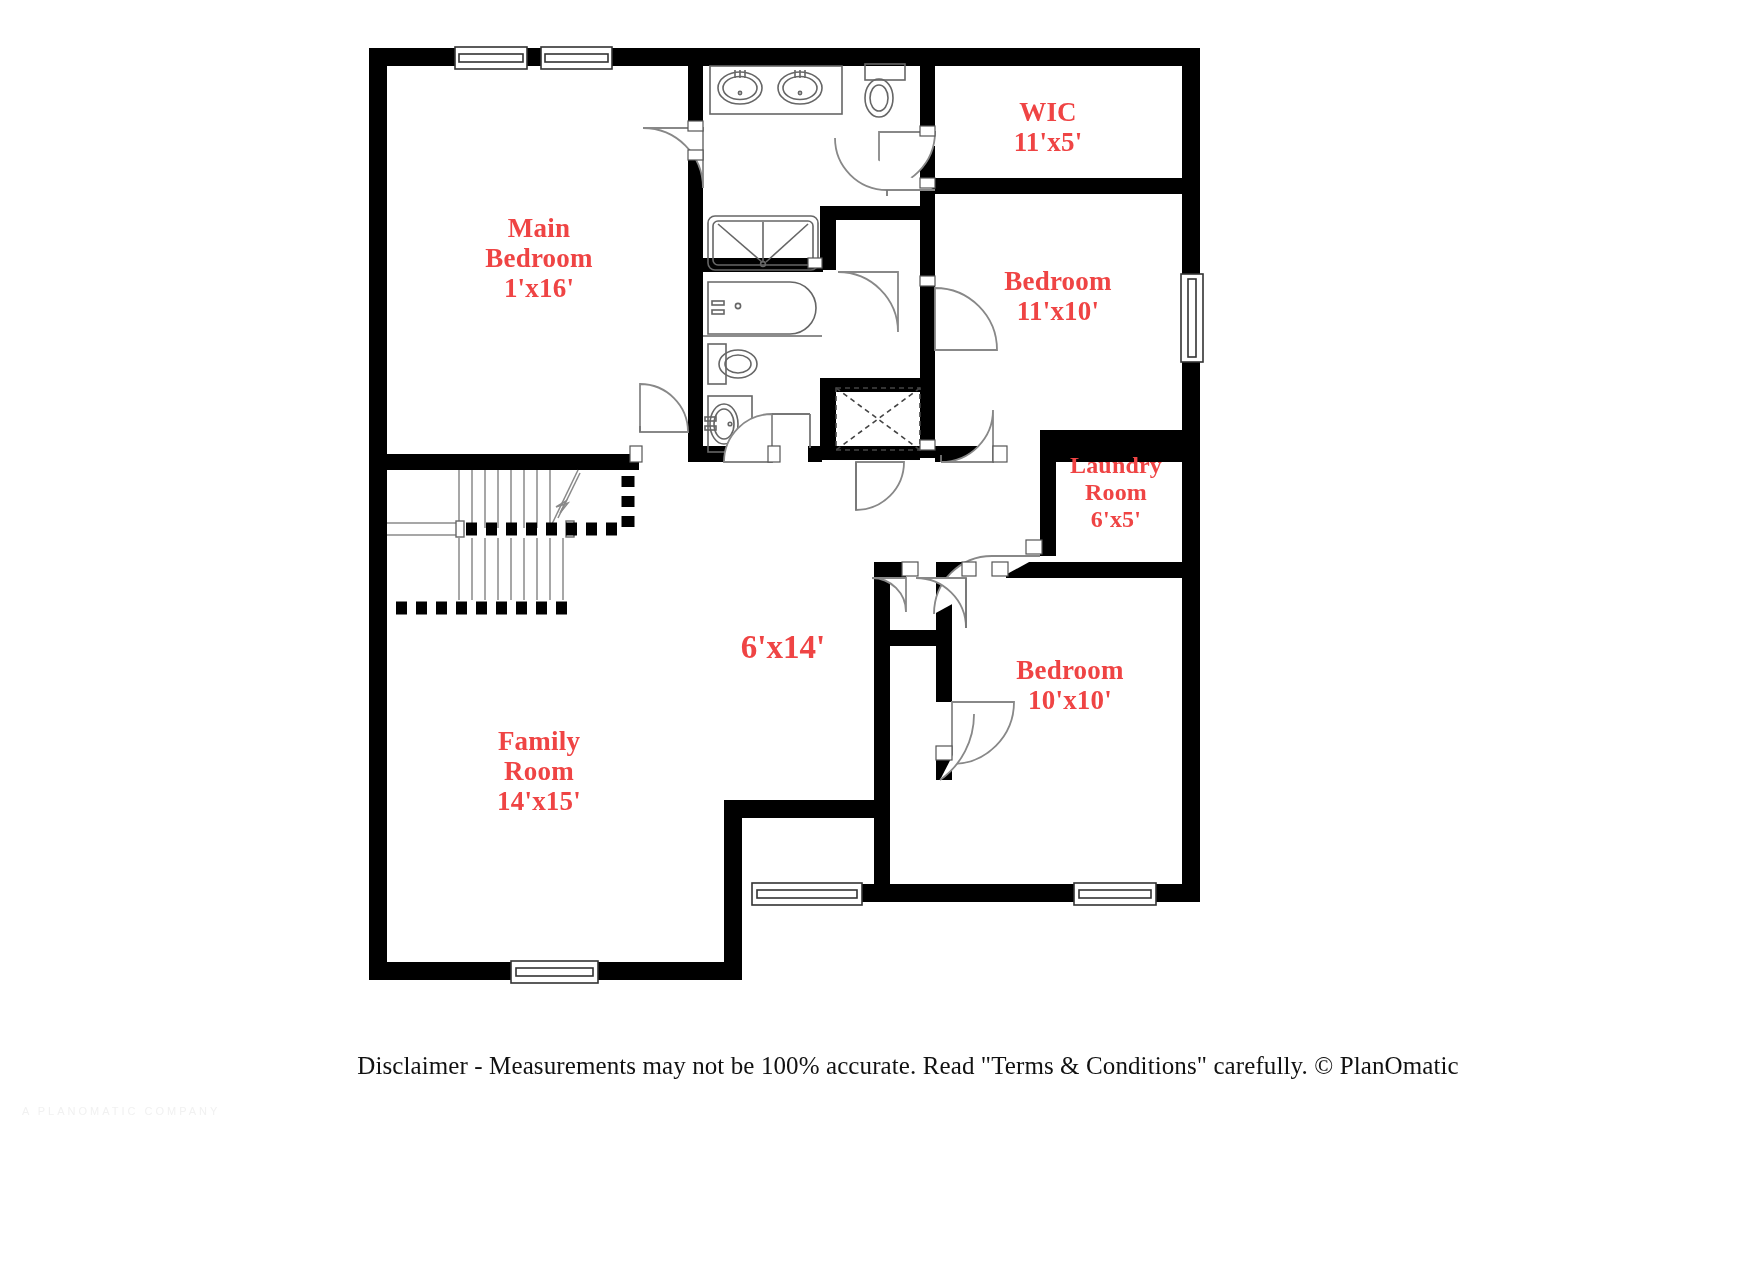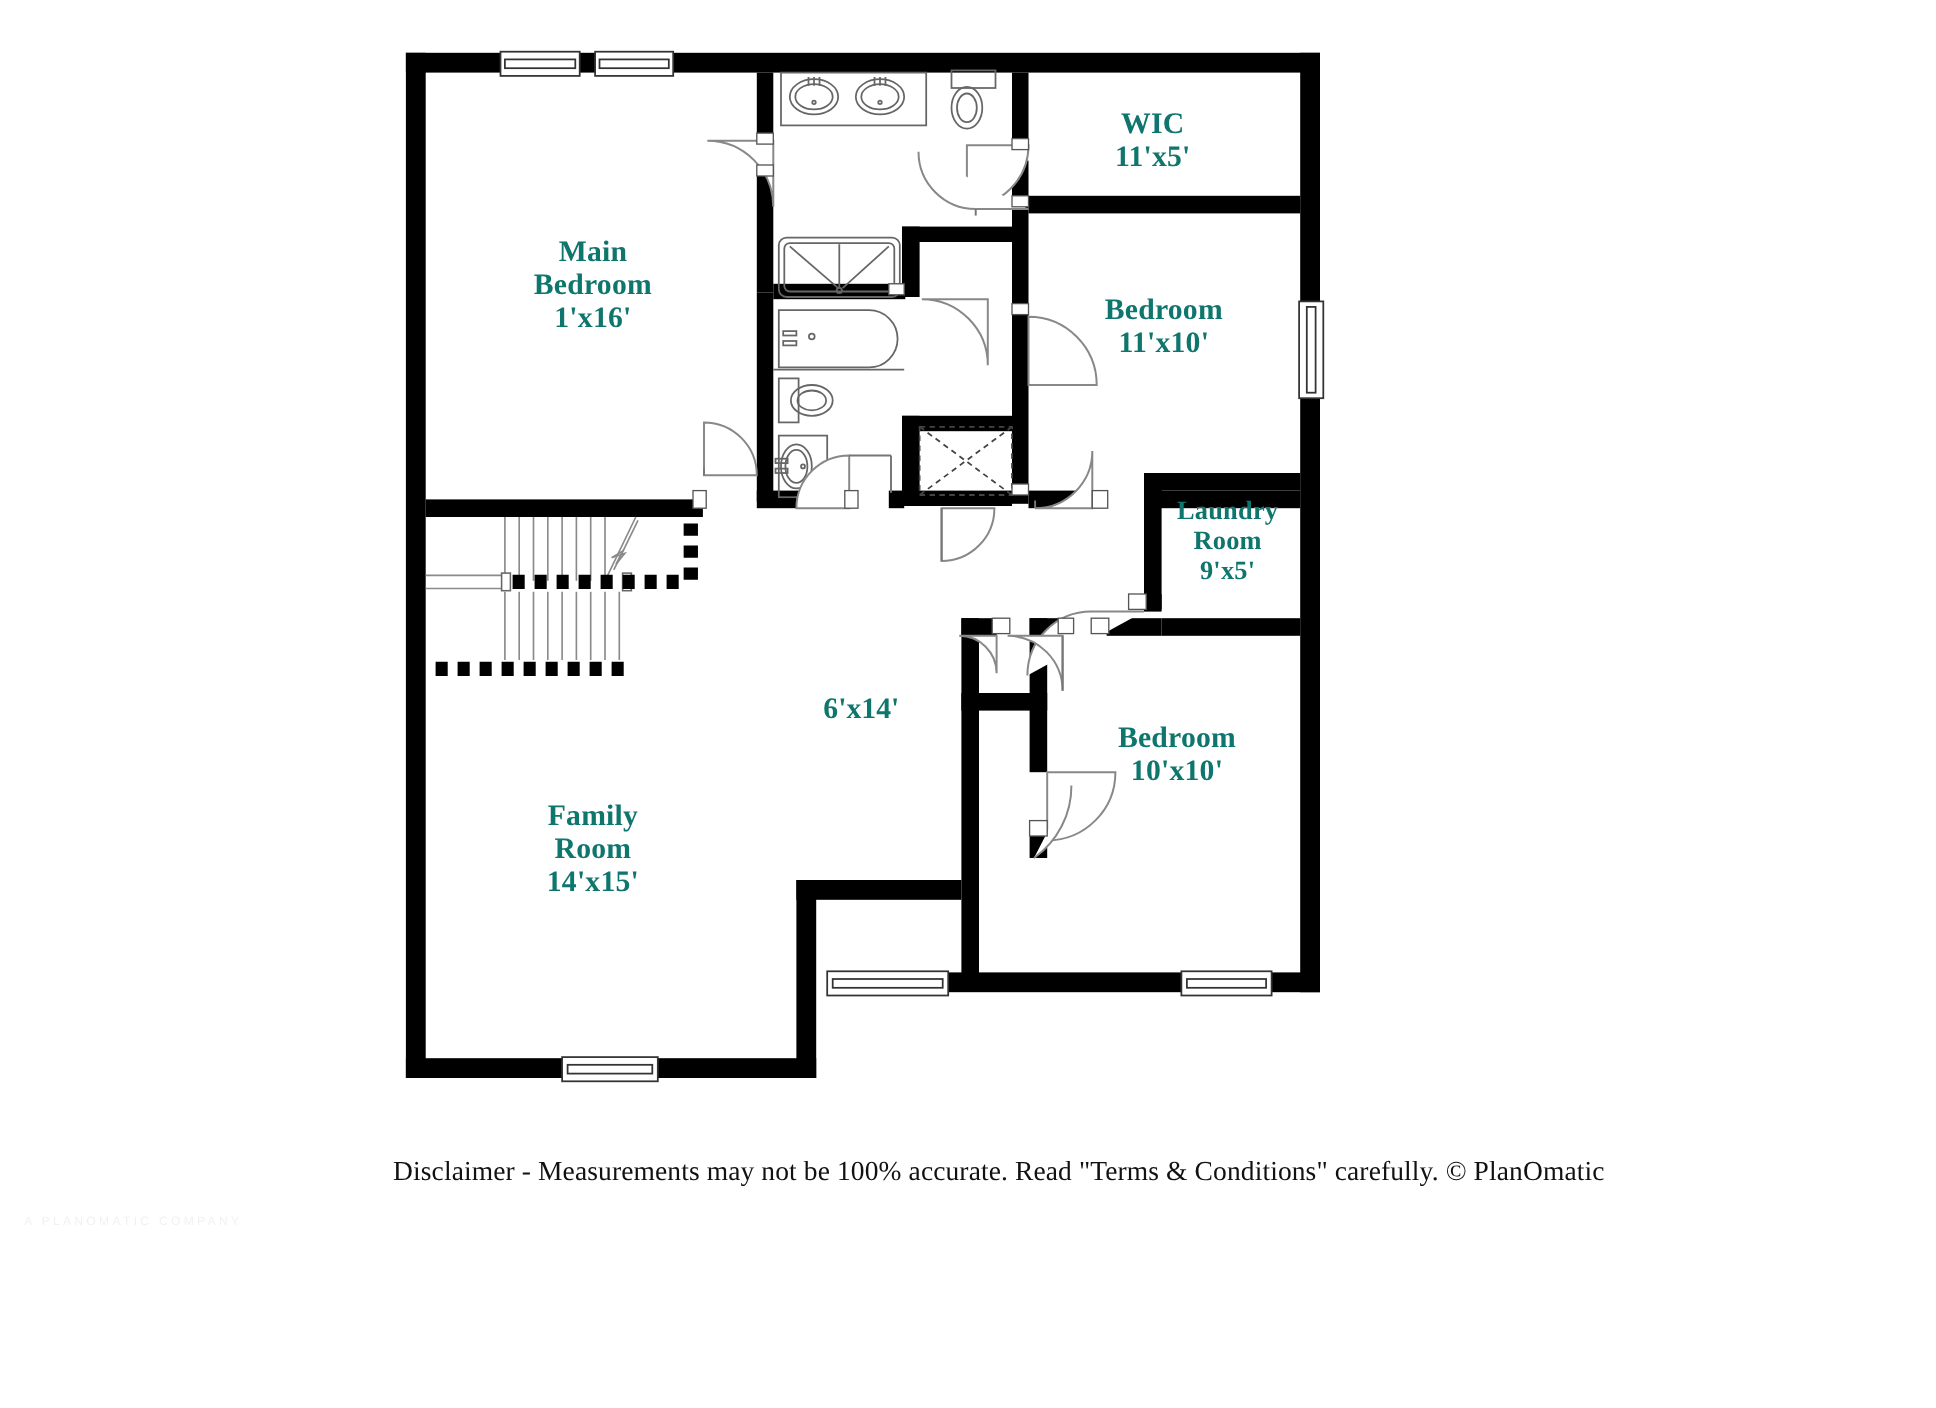--- a/index.html
+++ b/index.html
@@ -1,20 +1,20 @@
 <!DOCTYPE html>
 <html><head>
 <meta charset="utf-8">
 <style>
   html,body{margin:0;padding:0;background:#ffffff;}
   body{width:1760px;height:1280px;position:relative;font-family:"Liberation Serif",serif;overflow:hidden;}
   #plan{position:absolute;left:0;top:0;width:1760px;height:1280px;}
-  .lbl{position:absolute;text-align:center;font-family:"Liberation Serif",serif;font-weight:bold;color:#0f766e;line-height:1.12;white-space:pre-line;}
+  .lbl{position:absolute;text-align:center;font-family:"Liberation Serif",serif;font-weight:bold;color:#ef4444;line-height:1.12;white-space:pre-line;}
   .room-label{font-size:27px;letter-spacing:.2px;}
-  .dim-only{font-size:27px;}
+  .dim-only{font-size:33px;}
   #disclaimer{position:absolute;left:0;top:1052px;width:1760px;text-align:center;
     font-family:"Liberation Serif",serif;font-size:25px;color:#111;letter-spacing:.1px;margin-left:28px;}
   #watermark{position:absolute;left:22px;top:1105px;font-family:"Liberation Sans",sans-serif;
     font-size:11px;color:#f1f1f1;letter-spacing:3px;}
 </style>
 </head>
 <body>
 
 <svg id="plan" viewBox="0 0 1760 1280" xmlns="http://www.w3.org/2000/svg">
 
@@ -306,21 +306,21 @@
 1'x16'</div>
 
 <div class="lbl room-label" style="left:938px;top:97px;width:220px;">WIC
 11'x5'</div>
 
 <div class="lbl room-label" style="left:928px;top:266px;width:260px;">Bedroom
 11'x10'</div>
 
 <div class="lbl room-label" style="left:1026px;top:452px;width:180px;font-size:24px;">Laundry
 Room
-9'x5'</div>
+6'x5'</div>
 
 <div class="lbl room-label" style="left:940px;top:655px;width:260px;">Bedroom
 10'x10'</div>
 
 <div class="lbl dim-only" style="left:693px;top:629px;width:180px;">6'x14'</div>
 
 <div class="lbl room-label" style="left:409px;top:726px;width:260px;">Family
 Room
 14'x15'</div>
 

